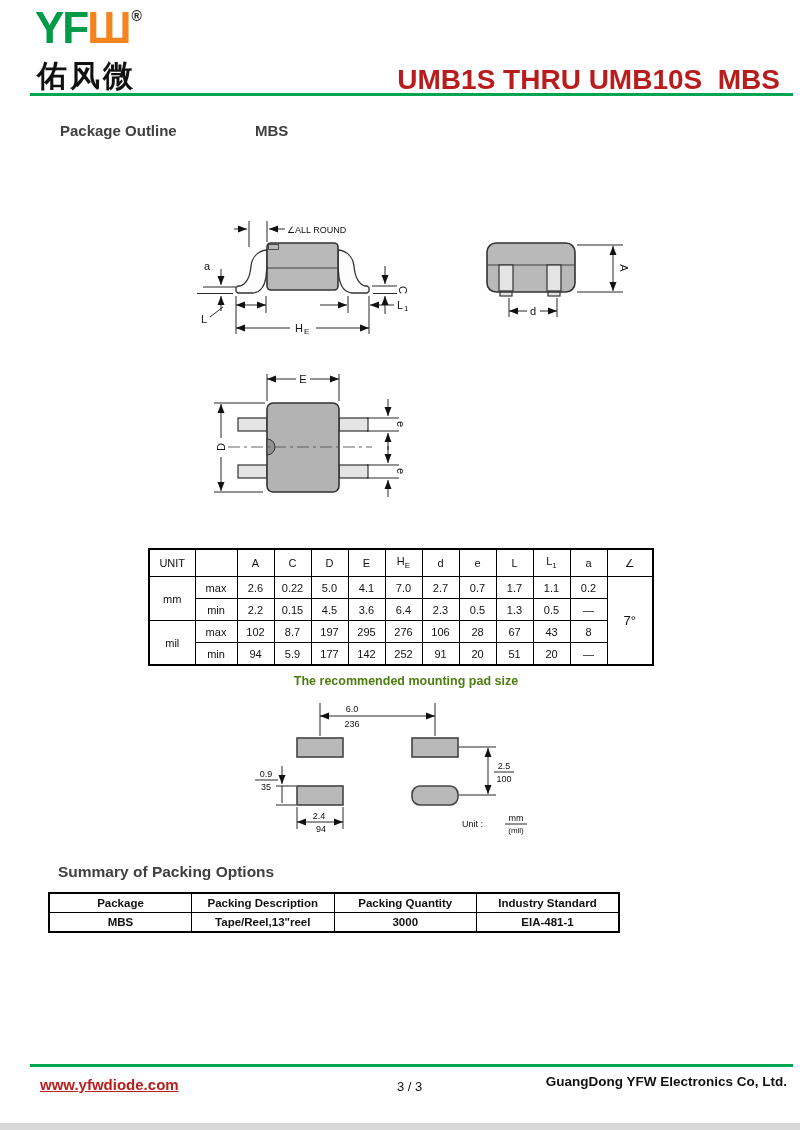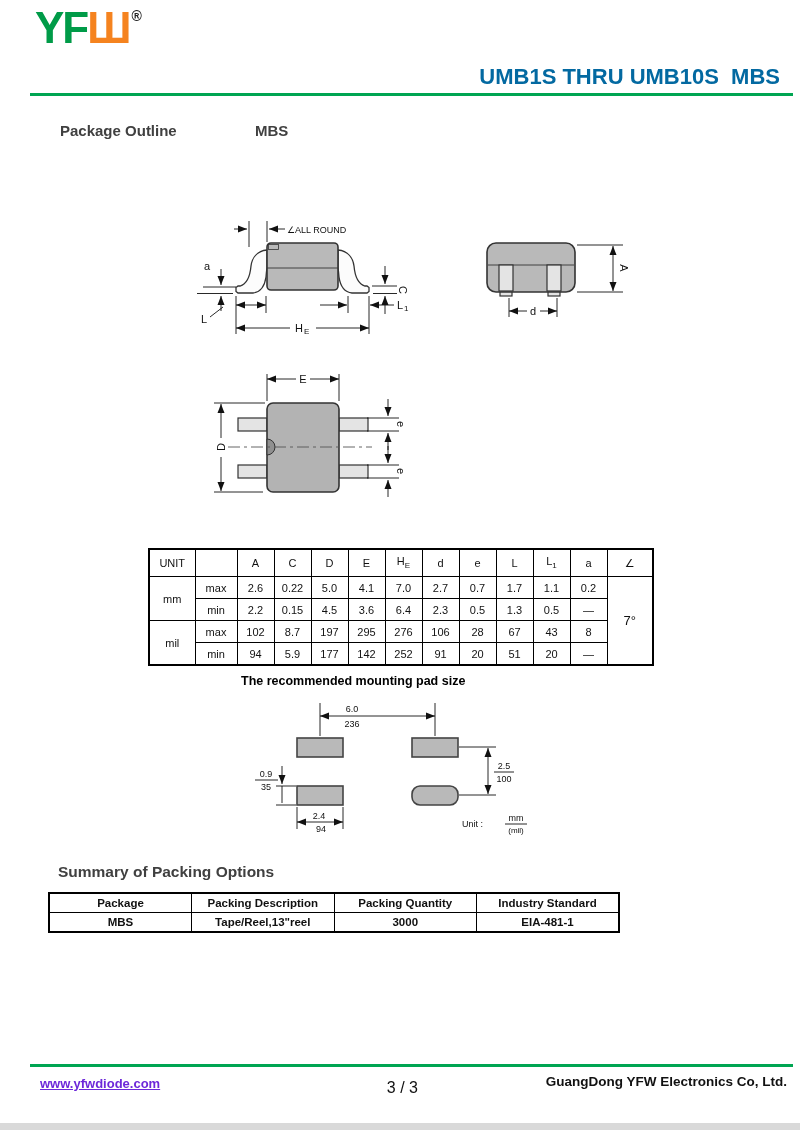--- a/index.html
+++ b/index.html
@@ -5,28 +5,28 @@
   html,body{margin:0;padding:0;background:#fff;}
   .page{position:relative;width:800px;height:1130px;background:#fff;overflow:hidden;
         font-family:"Liberation Sans",sans-serif;color:#111;}
   .abs{position:absolute;}
   
   .logo{left:35px;top:6px;font-weight:bold;font-size:44px;letter-spacing:-2px;line-height:1;}
   .logo .g{color:#009B48;}
   .logo .o{color:#F5831F;}
   .logo .reg{font-size:14px;color:#222;vertical-align:22px;letter-spacing:0;margin-left:2px;}
   .logo-cn{left:37px;top:56px;font-weight:bold;font-size:30px;letter-spacing:3px;color:#111;}
-  .doc-title{right:20px;top:64px;font-weight:bold;font-size:22px;white-space:pre;color:#0369a1;}
+  .doc-title{right:20px;top:64px;font-weight:bold;font-size:28px;white-space:pre;color:#b91c1c;}
   .rule{background:#00A552;height:3px;left:30px;width:763px;}
   .rule-top{top:93px;}
   .rule-bottom{top:1064px;}
   
   .sec-h{color:#404040;font-weight:bold;font-size:15px;}
   .subtitle{left:60px;top:147px;font-weight:bold;font-size:13.5px;word-spacing:-3px;letter-spacing:-0.2px;}
-  .pad-title{left:241px;top:674px;width:300px;color:#000000;font-weight:bold;font-size:12.5px;}
+  .pad-title{left:256px;top:674px;width:300px;text-align:center;color:#4d7c0f;font-weight:bold;font-size:12.5px;}
   .sum-h{left:58px;top:863px;font-size:15.5px;}
   
   svg text{font-family:"Liberation Sans",sans-serif;fill:#111;}
   .t11{font-size:11px;} .t9{font-size:9px;} .t8{font-size:8px;}
   .pbody{fill:#b9b9b9;stroke:#333;stroke-width:1.6;}
   .pbody2{fill:#b3b3b3;stroke:#333;stroke-width:1.6;}
   .lead{fill:#fcfcfc;stroke:#333;stroke-width:1.3;}
   .lead2{fill:#e4e4e4;stroke:#333;stroke-width:1.2;}
   .padr{fill:#b9b9b9;stroke:#444;stroke-width:1.6;}
   .dims line{stroke:#111;stroke-width:0.9;}
@@ -38,31 +38,32 @@
             width:504px;font-size:11px;border:2px solid #000;}
   .dimtable td{border:1px solid #000;text-align:center;vertical-align:middle;padding:0;height:21px;}
   .dimtable tr.hrow td{height:26px;}
   .dimtable td.angle{font-size:13px;}
   .dimtable sub{font-size:8px;}
   
   .packtable{position:absolute;left:48px;top:892px;border-collapse:collapse;table-layout:fixed;
              width:572px;font-size:11.5px;font-weight:bold;border:2px solid #000;}
   .packtable td{border:1px solid #000;text-align:center;vertical-align:middle;padding:0;height:18px;}
   
-  .f-link{left:40px;top:1076px;font-size:13px;font-weight:bold;color:#6d28d9;text-decoration:underline;cursor:pointer;}
-  .f-page{left:378px;top:1079px;font-size:16px;width:40px;text-align:right;}
+  .f-link{left:40px;top:1076px;font-size:15px;font-weight:bold;color:#b91c1c;text-decoration:underline;cursor:pointer;}
+  .f-page{left:397px;top:1079px;font-size:13px;width:40px;text-align:left;}
   .f-co{right:13px;top:1074px;font-size:13.5px;font-weight:bold;}
   .bottom-strip{left:0;top:1123px;width:800px;height:7px;background:#d9d9d9;}
 </style>
 </head>
 <body>
 
 <div class="page">
 
   <div class="abs logo"><span class="g">YF</span><span class="o">Ш</span><span class="reg">®</span></div>
+  <div class="abs logo-cn">佑风微</div>
   <div class="abs doc-title">UMB1S THRU UMB10S  MBS</div>
   <div class="abs rule rule-top"></div>
 
   <div class="abs sec-h" style="left:60px;top:122px;">Package Outline</div>
   <div class="abs sec-h" style="left:255px;top:122px;">MBS</div>
 
   <svg class="abs" style="left:0;top:195px;" width="800" height="345" viewBox="0 195 800 345">
     <defs>
       <marker id="ar" viewBox="0 0 10 8" markerWidth="10" markerHeight="8" refX="9.5" refY="4" orient="auto-start-reverse" markerUnits="userSpaceOnUse">
         <path d="M0.5,0.5 L9.5,4 L0.5,7.5 Z" fill="#111"></path>

